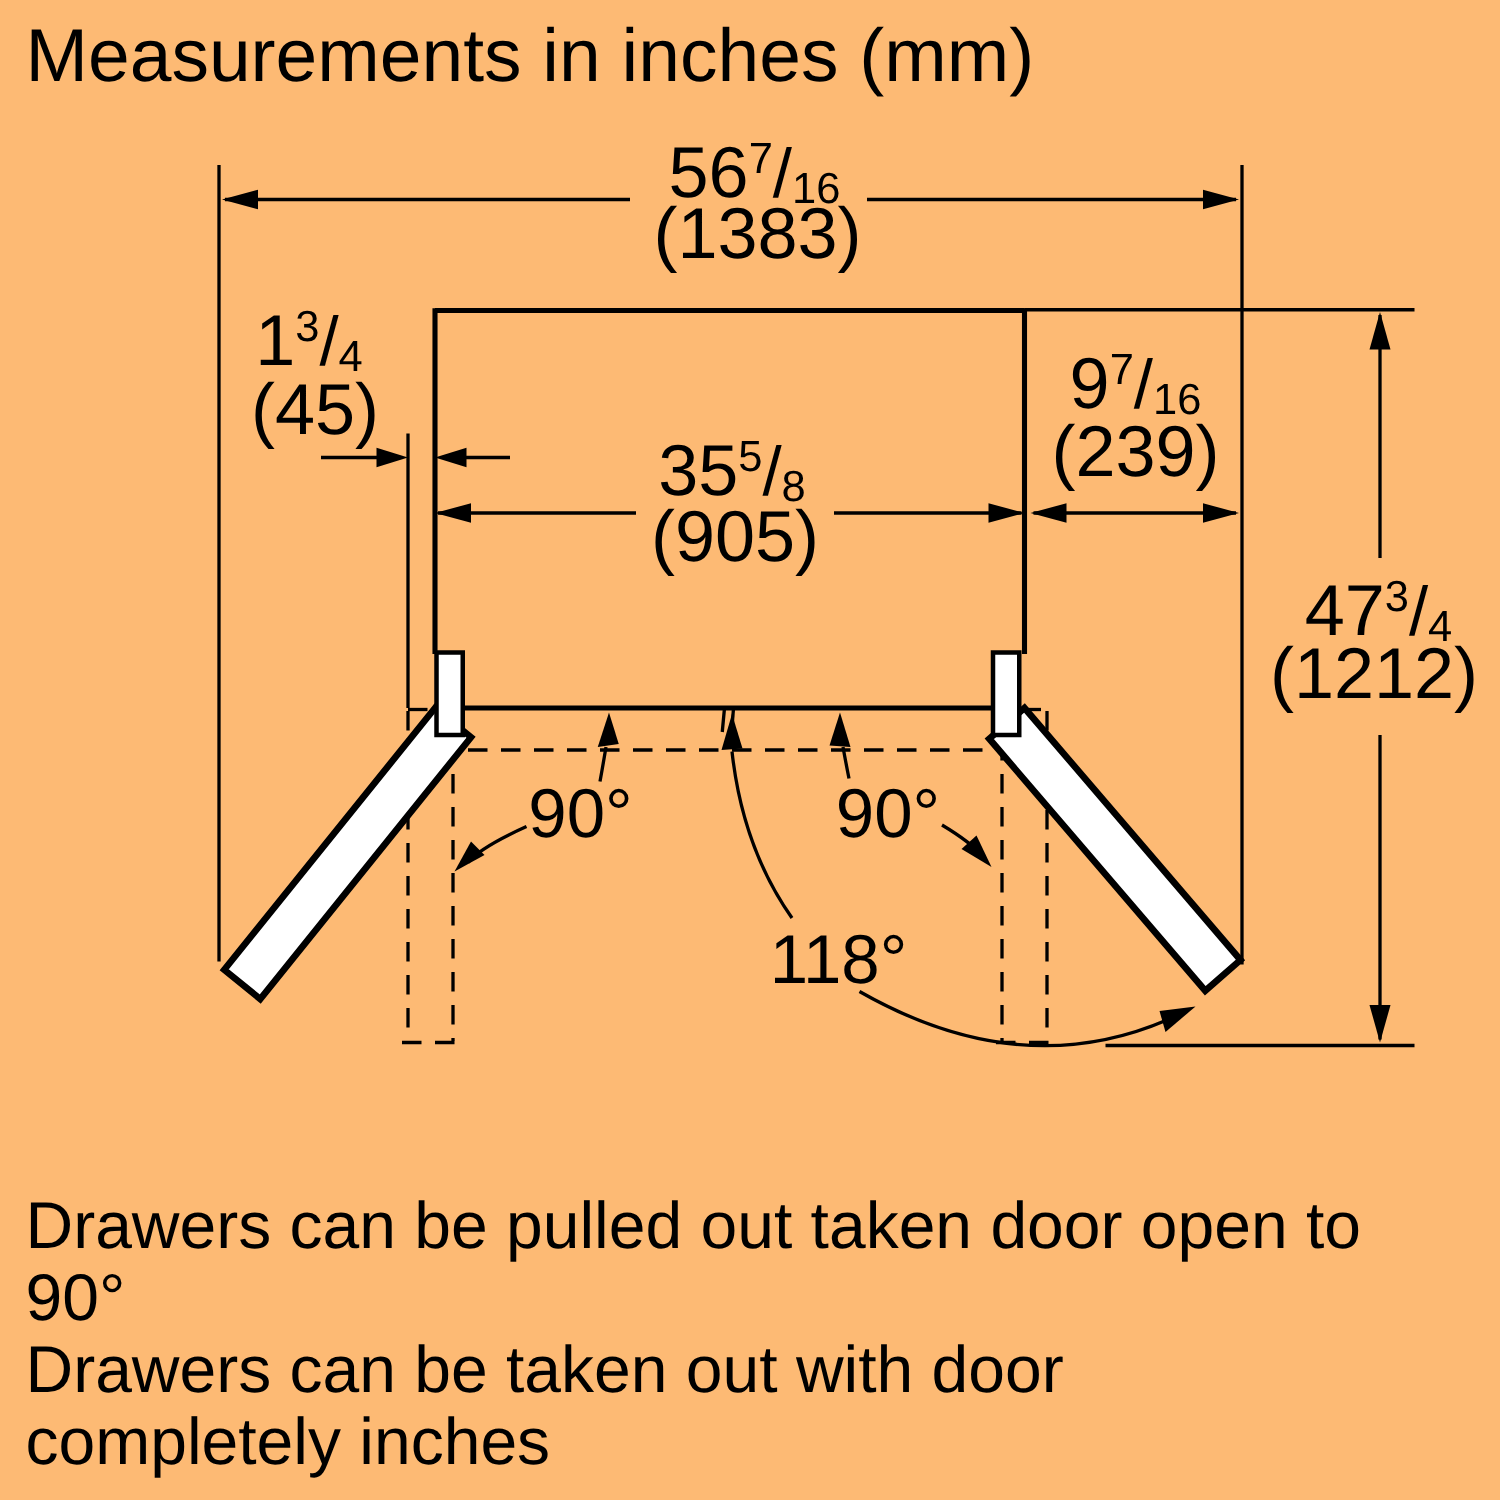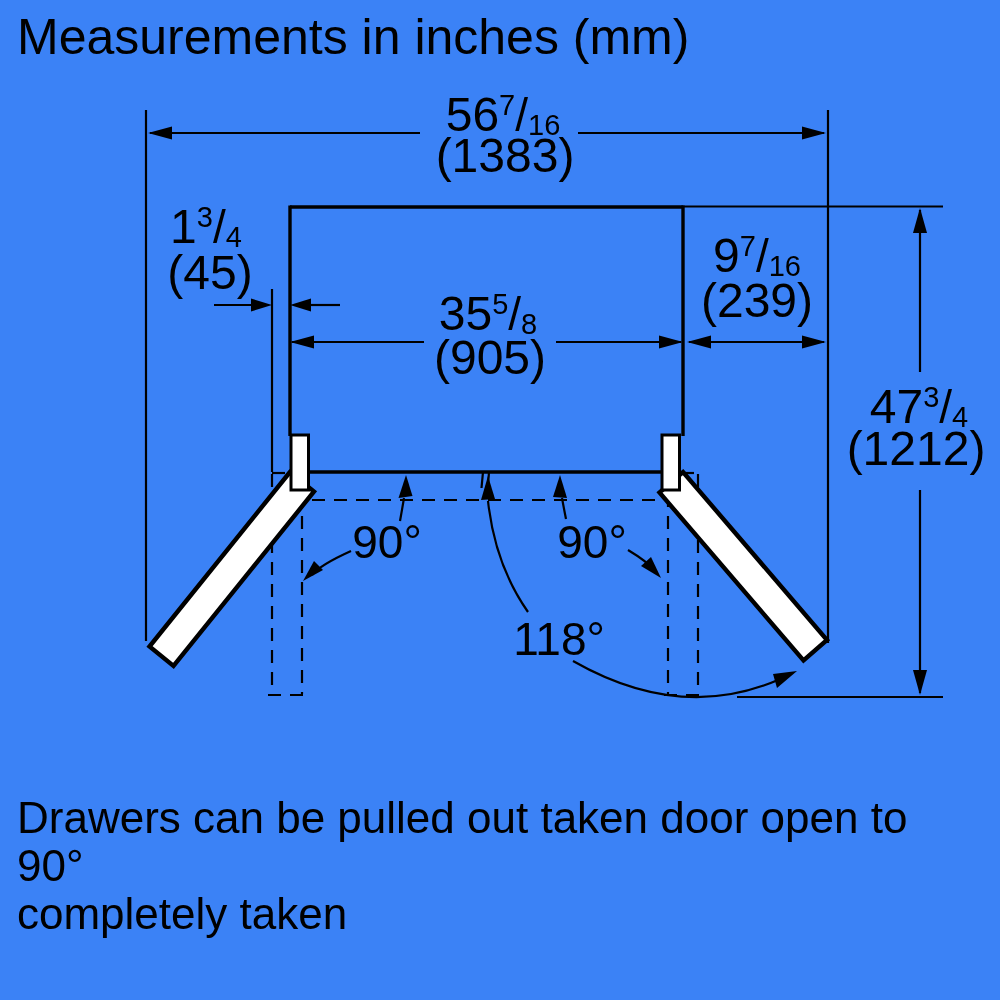--- a/index.html
+++ b/index.html
@@ -1,17 +1,17 @@
 <!DOCTYPE html>
 <html><head>
 <meta charset="utf-8">
 <style>
   html,body{margin:0;padding:0;background:#ffffff;}
   #stage{
-    position:relative;width:1000px;height:1000px;background:#3b82f6;overflow:hidden;
+    position:relative;width:1000px;height:1000px;background:#fdba74;overflow:hidden;
     font-family:"Liberation Sans", sans-serif;color:#000;
   }
   #title{
     position:absolute;top:10px;left:17px;font-size:50px;line-height:1.1;color:#000;
     white-space:nowrap;
   }
   #diagram{position:absolute;top:0;left:0;}
   .solid{stroke:#000;fill:none;}
   .thin{stroke-width:2.2;}
   .body-line{stroke-width:3.4;}
@@ -136,16 +136,17 @@
       <path class="solid thin" d="M 528,612 Q 495,565 488,501"></path>
       <polygon class="head" points="488,476 481,500 495,499"></polygon>
       <path class="solid thin" d="M 573,661 Q 680,722 778,680"></path>
       <polygon class="head" points="797,671 777,688 773,674"></polygon>
     </g>
   </svg>
 
   <div id="notes">
     <div>Drawers can be pulled out taken door open to</div>
     <div>90°</div>
-    <div>completely taken</div>
+    <div>Drawers can be taken out with door</div>
+    <div>completely inches</div>
   </div>
 
 </div>
 
 </body></html>

